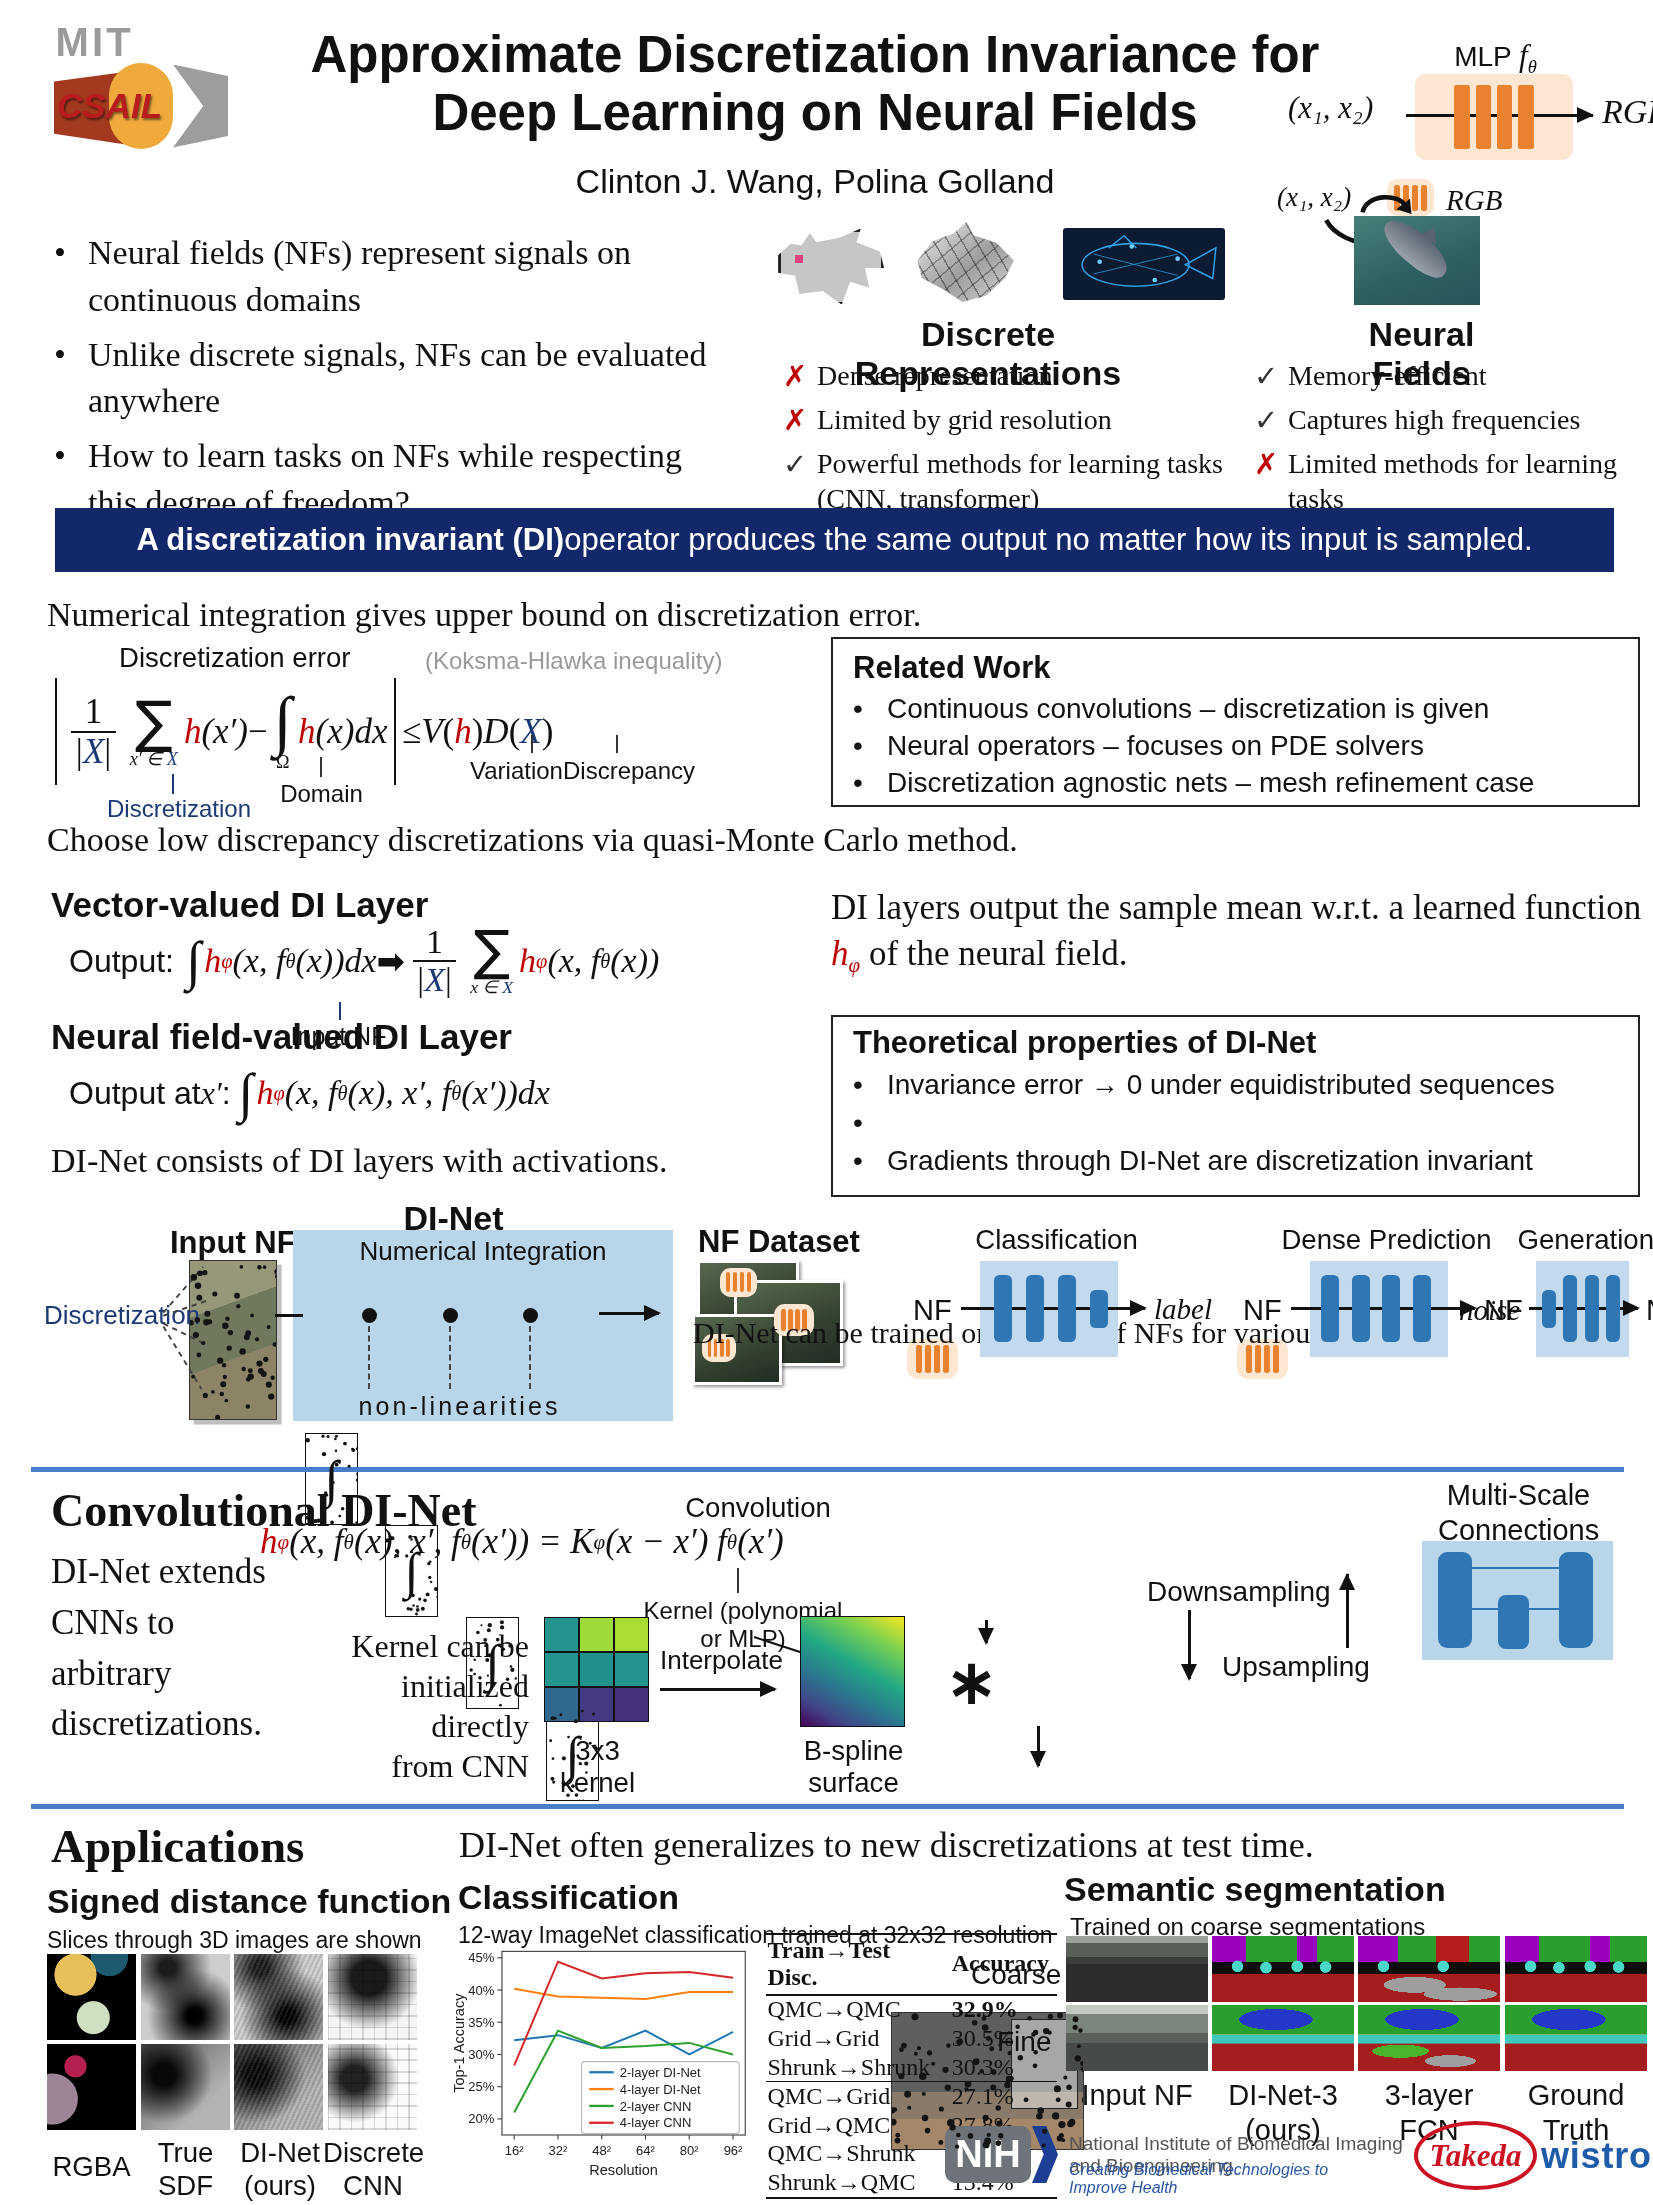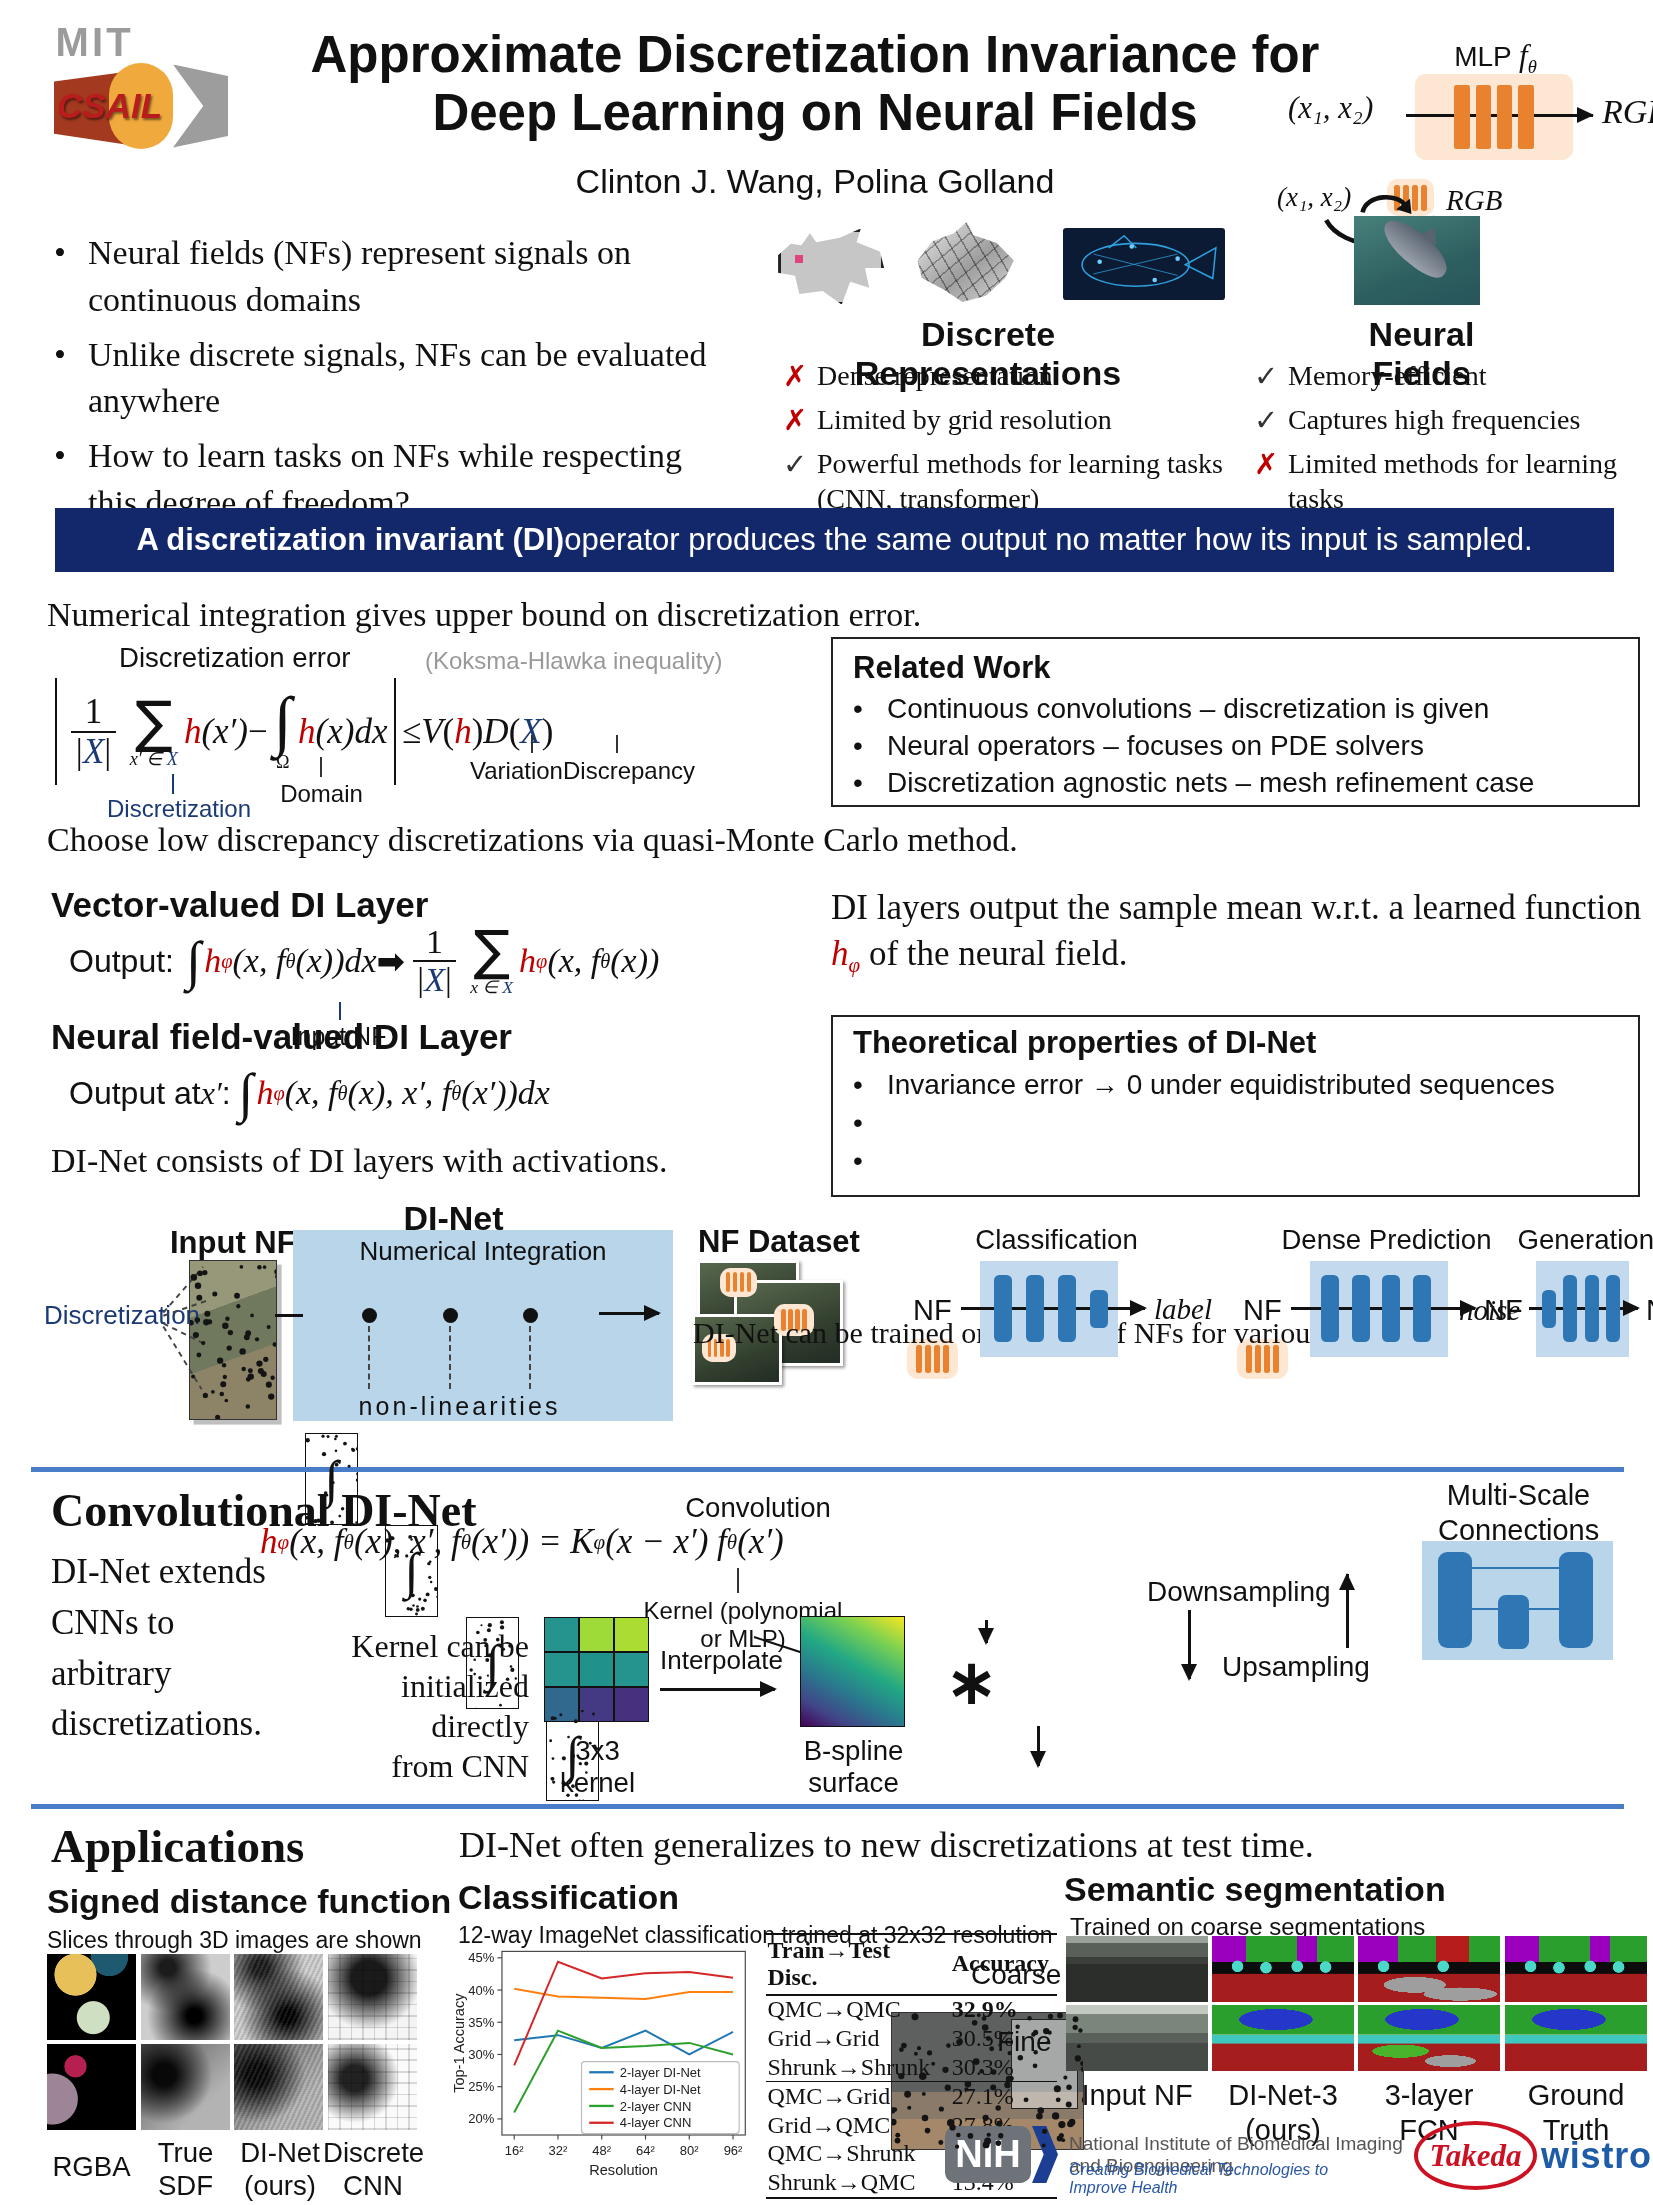--- a/index.html
+++ b/index.html
@@ -388,20 +388,21 @@
     <div class="b" style="font-size:31px;margin-bottom:7.7px;">Theoretical properties of DI-Net</div>
     <div class="li" style="font-size:28px;margin-bottom:6.1px;">
         <span class="bullet">•</span>
         <span>Invariance error → 0 under equidistributed sequences</span>
       </div>
     <div class="li" style="font-size:28px;margin-bottom:6.1px;">
         <span class="bullet">•</span>
       </div>
     <div class="li" style="font-size:28px;">
         <span class="bullet">•</span>
+        <span>Gradients through DI-Net are discretization invariant</span>
       </div>
   </div>
 
   <div class="abs ctr b" style="left:377px;top:1199px;width:153px;font-size:34px;">DI-Net</div>
   <div class="abs b" style="left:170px;top:1225px;font-size:31px;">Input NF</div>
   <div class="abs bluepanel" style="left:293px;top:1230px;width:380px;height:191px;">
     <div class="ctr" style="font-size:26px;padding-top:6.1px;">Numerical Integration</div>
   </div>
   <div class="abs owl dotlayer" style="left:189px;top:1260px;width:86px;height:158px;">
       <svg width="89" height="161" style="position: absolute; left: 0px; top: 0px; z-index: 1;" viewBox="0 0 116 210">

